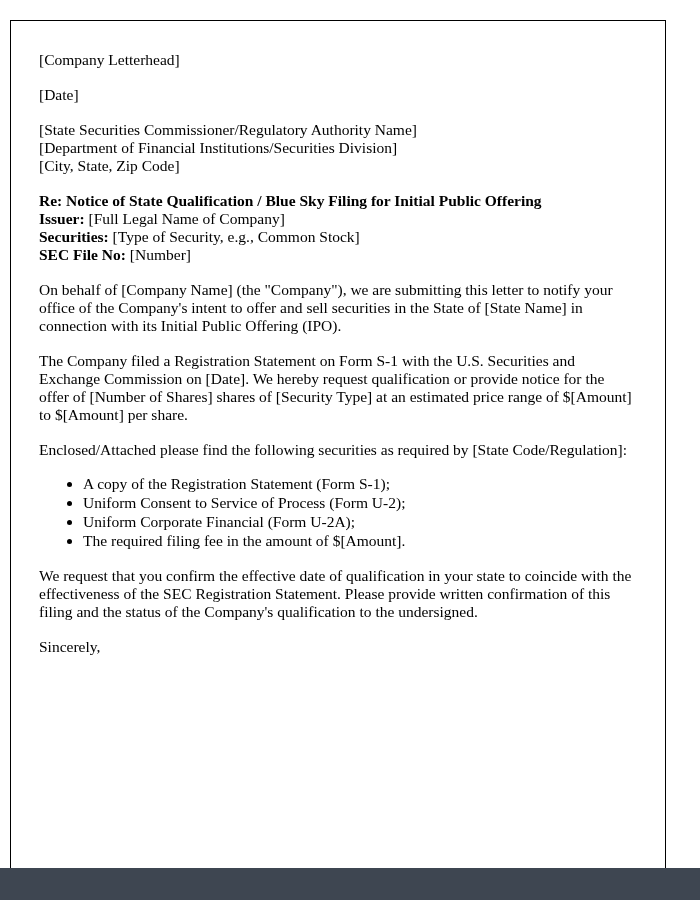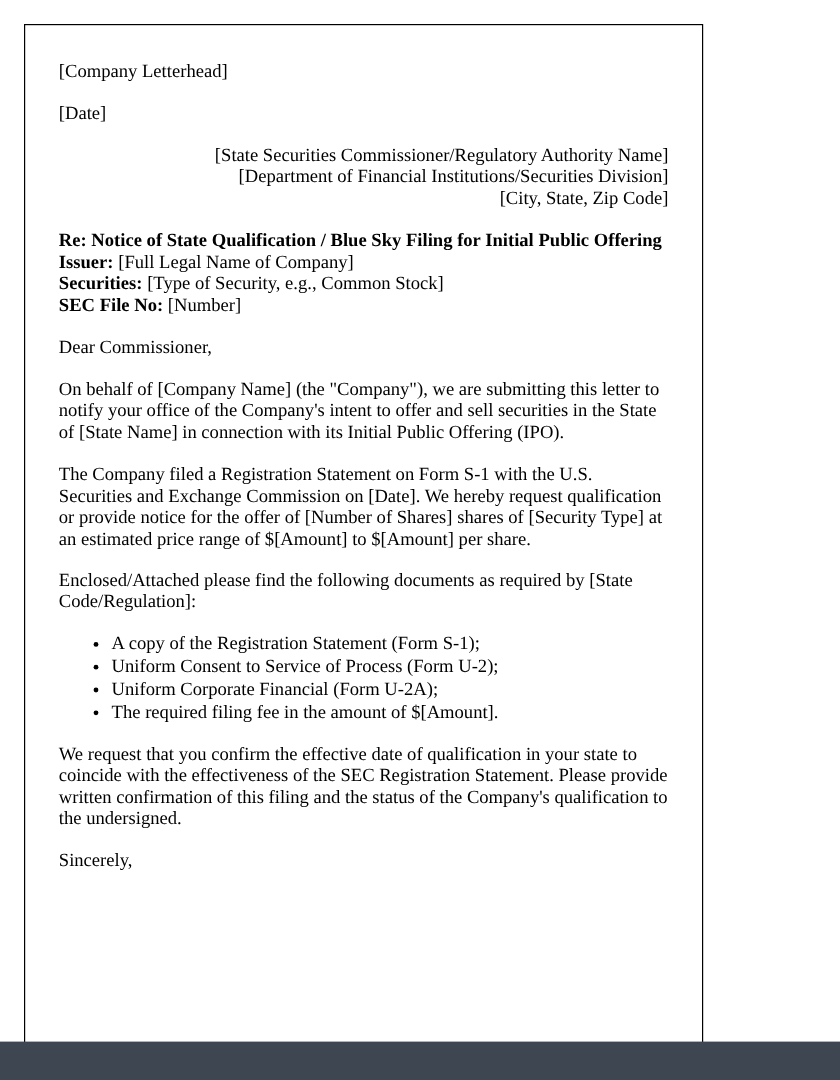--- a/index.html
+++ b/index.html
@@ -9,22 +9,22 @@
     height: 900px;
     background: #ffffff;
     position: relative;
     overflow: hidden;
     font-family: "Liberation Serif", "DejaVu Serif", serif;
     color: #000000;
   }
   .page {
     position: absolute;
     top: 20px;
-    left: 20px;
-    width: 566px;
+    left: 10px;
+    width: 656px;
     height: 852px;
     border: 1px solid #000000;
     background: #ffffff;
     box-sizing: border-box;
     padding: 30px 28px 0 28px;
     z-index: 1;
   }
   .letter {
     font-size: 15.5px;
     line-height: 1.16;
@@ -32,21 +32,20 @@
   .letter p {
     margin: 0 0 17px 0;
   }
   .addr-block div,
   .subject-block div {
     margin: 0;
     line-height: 1.16;
   }
   .addr-block {
     margin: 0 0 17px 0;
-    text-align: right;
   }
   .subject-block {
     margin: 12px 0 17px 0;
   }
   .bold {
     font-weight: bold;
   }
   ul.enclosures {
     margin: 0 0 17px 0;
     padding: 0 0 0 44px;
@@ -82,27 +81,26 @@
       <div>[City, State, Zip Code]</div>
     </div>
 
     <div class="subject-block">
       <div class="bold">Re: Notice of State Qualification / Blue Sky Filing for Initial Public Offering</div>
       <div><span class="bold">Issuer:</span> <span>[Full Legal Name of Company]</span></div>
       <div><span class="bold">Securities:</span> <span>[Type of Security, e.g., Common Stock]</span></div>
       <div><span class="bold">SEC File No:</span> <span>[Number]</span></div>
     </div>
 
-    <p>Dear Commissioner,</p>
 
     <p>On behalf of [Company Name] (the "Company"), we are submitting this letter to notify your office of the Company's intent to offer and sell securities in the State of [State Name] in connection with its Initial Public Offering (IPO).</p>
 
     <p>The Company filed a Registration Statement on Form S-1 with the U.S. Securities and Exchange Commission on [Date]. We hereby request qualification or provide notice for the offer of [Number of Shares] shares of [Security Type] at an estimated price range of $[Amount] to $[Amount] per share.</p>
 
-    <p>Enclosed/Attached please find the following documents as required by [State Code/Regulation]:</p>
+    <p>Enclosed/Attached please find the following securities as required by [State Code/Regulation]:</p>
 
     <ul class="enclosures">
       <li>A copy of the Registration Statement (Form S-1);</li>
       <li>Uniform Consent to Service of Process (Form U-2);</li>
       <li>Uniform Corporate Financial (Form U-2A);</li>
       <li>The required filing fee in the amount of $[Amount].</li>
     </ul>
 
     <p>We request that you confirm the effective date of qualification in your state to coincide with the effectiveness of the SEC Registration Statement. Please provide written confirmation of this filing and the status of the Company's qualification to the undersigned.</p>
 

